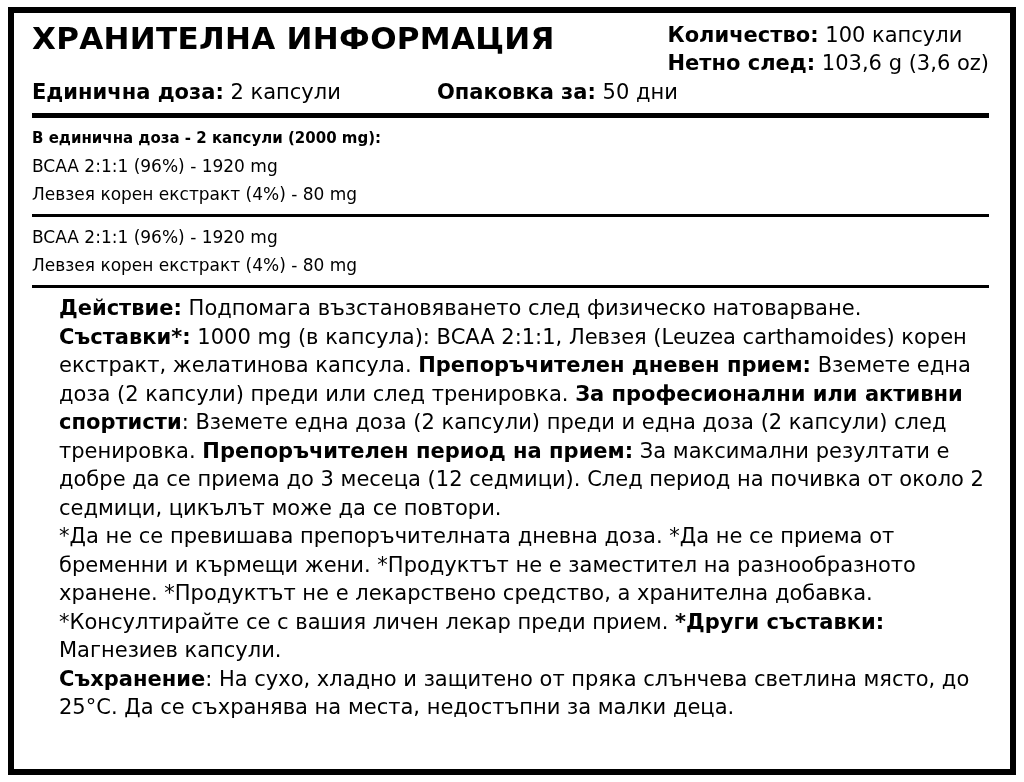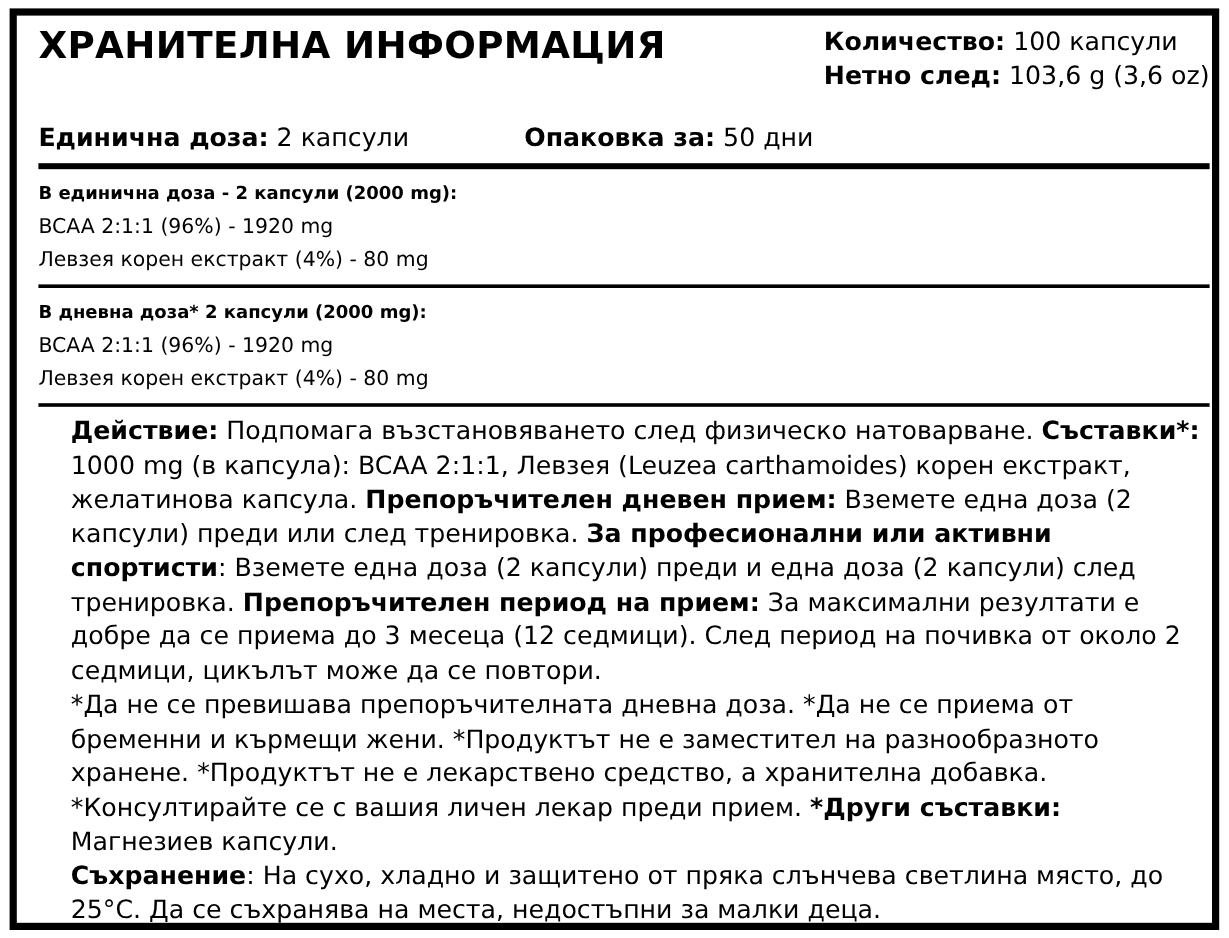--- a/index.html
+++ b/index.html
@@ -19,21 +19,21 @@
     left: 8px;
     top: 7px;
     width: 1008px;
     height: 768px;
     border: 6px solid #000000;
     background: #ffffff;
     box-sizing: border-box;
     overflow: hidden;
   }
   .inner {
-    padding: 6px 2px 0 18px;
+    padding: 6px 21px 0 18px;
     box-sizing: border-box;
     height: 100%;
   }
 
   
   .header-row {
     display: flex;
     align-items: flex-start;
     justify-content: space-between;
   }
@@ -58,21 +58,21 @@
     display: flex;
     align-items: baseline;
     margin-top: 2px;
   }
   .sub-item {
     font-size: 21px;
     line-height: 27px;
     white-space: nowrap;
   }
   .sub-item b { font-weight: bold; }
-  .sub-dose { margin-right: 96px; margin-top: 23px; }
+  .sub-dose { margin-right: 96px; }
 
   
   .rule-thick {
     border-top: 5px solid #000000;
     margin: 7px 0 6px 0;
   }
   .rule-thin {
     border-top: 3px solid #000000;
     margin: 6px 0 6px 0;
   }
@@ -136,21 +136,20 @@
 
     <div>
       <div class="block-title">В единична доза - 2 капсули (2000 mg):</div>
       <div class="block-line">BCAA 2:1:1 (96%) - 1920 mg</div>
       <div class="block-line">Левзея корен екстракт (4%) - 80 mg</div>
     </div>
 
     <div class="rule-thin"></div>
 
     <div>
-      <div class="block-title">В дневна доза* 2 капсули (2000 mg):</div>
       <div class="block-line">BCAA 2:1:1 (96%) - 1920 mg</div>
       <div class="block-line">Левзея корен екстракт (4%) - 80 mg</div>
     </div>
 
     <div class="rule-thin"></div>
 
     <div class="body-copy">
       <p><b>Действие:</b><span> Подпомага възстановяването след физическо натоварване. </span><b>Съставки*:</b><span> 1000 mg (в капсула): BCAA 2:1:1, Левзея (Leuzea carthamoides) корен екстракт, желатинова капсула. </span><b>Препоръчителен дневен прием:</b><span> Вземете една доза (2 капсули) преди или след тренировка. </span><b>За професионални или активни спортисти</b><span>: Вземете една доза (2 капсули) преди и една доза (2 капсули) след тренировка. </span><b>Препоръчителен период на прием:</b><span> За максимални резултати е добре да се приема до 3 месеца (12 седмици). След период на почивка от около 2 седмици, цикълът може да се повтори.</span></p>
 
       <p class="para-gap"><span>*Да не се превишава препоръчителната дневна доза. *Да не се приема от бременни и кърмещи жени. *Продуктът не е заместител на разнообразното хранене. *Продуктът не е лекарствено средство, а хранителна добавка. *Консултирайте се с вашия личен лекар преди прием. </span><b>*Други съставки:</b><span> Магнезиев капсули.</span></p>

